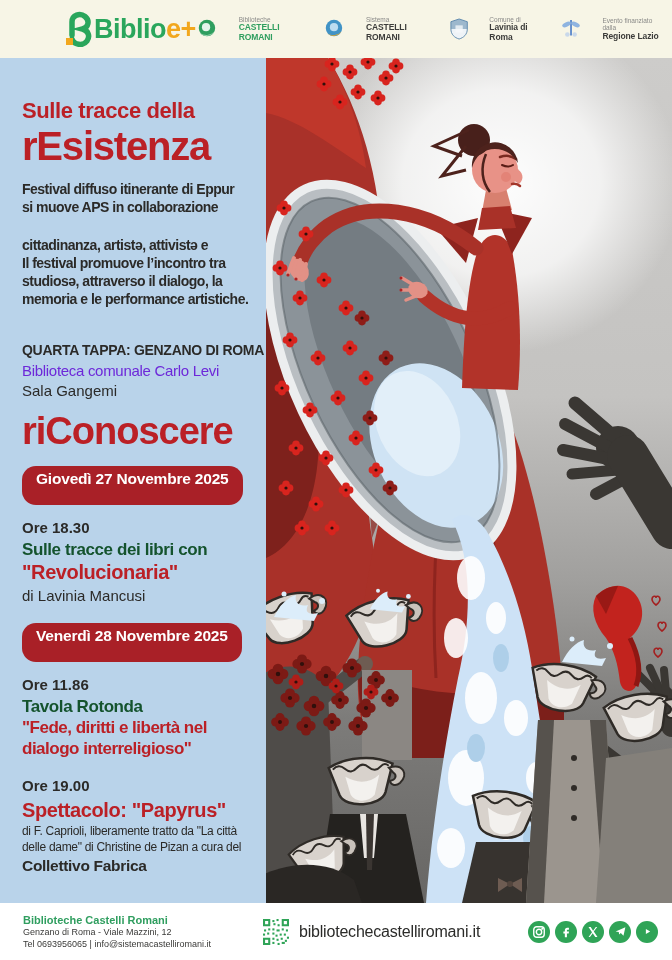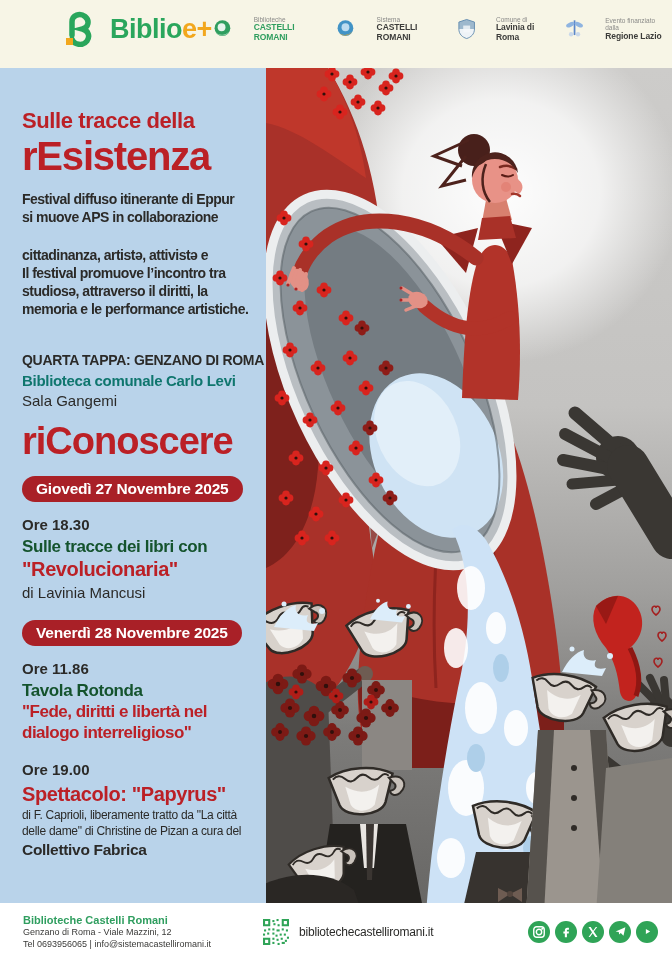--- a/index.html
+++ b/index.html
@@ -1,63 +1,63 @@
 <!DOCTYPE html>
 <html><head>
 <meta charset="utf-8">
 <style>
   html,body{margin:0;padding:0;background:#555;}
   .poster{position:relative;width:672px;height:960px;margin:0 auto;background:#f7f5e6;
           font-family:"Liberation Sans",sans-serif;overflow:hidden;}
   
   .hdr{position:absolute;top:0;left:0;width:672px;height:58px;background:#f7f5e6;
        display:flex;align-items:center;justify-content:space-between;box-sizing:border-box;padding:0 10px 0 64px;}
-  .biblioe{display:flex;align-items:center;gap:16px;}
+  .biblioe{display:flex;align-items:center;gap:0;}
   .biblioe .wordmark{font-size:27px;font-weight:800;letter-spacing:-0.5px;}
   .lg-green{color:#2aa65c;} .lg-orange{color:#f2a71d;}
   .partners{display:flex;align-items:center;gap:14px;}
   .plogo{display:flex;align-items:center;gap:21px;}
   .pl-txt{display:flex;flex-direction:column;line-height:1.15;}
   .pl-small{font-size:6.5px;color:#8a8a88;}
   .pl-name{font-size:8.5px;font-weight:700;color:#3c3c3a;letter-spacing:-0.1px;}
   .pl-name.green{color:#2f9e5f;}
   
-  .main{position:absolute;top:68px;left:0;display:flex;}
+  .main{position:absolute;top:58px;left:0;display:flex;}
   .panel{width:266px;height:845px;background:#b9d3ea;box-sizing:border-box;
          padding:40px 8px 0 22px;color:#2b2a28;}
   .nw{white-space:nowrap;}
   .kicker{font-size:22px;font-weight:800;color:#bb2026;letter-spacing:-0.4px;margin-bottom:2px;}
   .title{font-size:40px;font-weight:800;color:#bb2026;letter-spacing:-1.2px;line-height:1;margin-bottom:14px;}
   .intro{font-size:14px;font-weight:700;letter-spacing:-0.5px;line-height:18px;margin-bottom:20px;}
   .desc{font-size:14px;font-weight:700;letter-spacing:-0.5px;line-height:18px;margin-bottom:34px;}
   .stage{font-size:14px;font-weight:800;letter-spacing:-0.3px;line-height:17px;margin-bottom:3px;}
-  .venue{font-size:15px;font-weight:700;color:#0f766e;letter-spacing:-0.3px;line-height:18px;margin-bottom:2px;}
+  .venue{font-size:15px;font-weight:400;color:#6d28d9;letter-spacing:-0.3px;line-height:18px;margin-bottom:2px;}
   .room{font-size:15px;font-weight:400;line-height:18px;margin-bottom:12px;}
   .sect{font-size:38px;font-weight:800;color:#bb2026;letter-spacing:-1px;line-height:1;margin-bottom:16px;}
   .badge{display:inline-block;background:#a92027;color:#fff;font-size:15.5px;font-weight:700;
-         letter-spacing:-0.2px;line-height:26px;height:26px;border-radius:14px;padding:0 14px;margin-bottom:14px;}
+         letter-spacing:-0.2px;line-height:26px;height:39px;border-radius:14px;padding:0 14px;margin-bottom:14px;}
   .time{font-size:15px;font-weight:800;line-height:18px;margin-bottom:3px;}
   .et17{font-size:17px;font-weight:800;color:#14532d;letter-spacing:-0.4px;line-height:20px;}
   .et20{font-size:20px;font-weight:800;color:#bb2026;letter-spacing:-0.4px;line-height:24px;}
   .etgrp{margin-bottom:3px;}
   .byline{font-size:15px;line-height:18px;margin-bottom:18px;}
   .byline b{font-weight:400;text-align:right;}
   .fede{margin-bottom:18px;}
   .et17b{font-size:17px;font-weight:800;color:#bb2026;letter-spacing:-0.5px;line-height:21px;}
   .spett{margin-bottom:2px;}
   .note{font-size:12px;letter-spacing:-0.3px;line-height:15.5px;}
   .noteb{font-size:15.5px;font-weight:800;letter-spacing:-0.3px;line-height:19px;margin-top:1px;}
   .art{width:406px;height:845px;display:block;}
   
   .ftr{position:absolute;left:0;bottom:0;width:672px;height:57px;background:#ffffff;
        display:flex;align-items:center;box-sizing:border-box;padding:0 14px 0 23px;}
   .f-left{display:flex;flex-direction:column;line-height:1.3;width:240px;}
   .f-org{font-size:11px;font-weight:700;color:#2f9e5f;}
   .f-addr,.f-tel{font-size:9px;color:#3a3a38;}
-  .f-site{font-size:12px;color:#2b2b29;margin-left:10px;letter-spacing:-0.2px;width:215px;}
+  .f-site{font-size:16px;color:#2b2b29;margin-left:10px;letter-spacing:-0.2px;width:215px;}
   .f-social{display:flex;gap:5px;margin-left:auto;}
   .sicon{width:22px;height:22px;border-radius:50%;background:#2fa457;display:flex;
          align-items:center;justify-content:center;}
 </style>
 </head>
 <body>
 
 <div class="poster">
 
   <div class="hdr">
@@ -123,21 +123,21 @@
     <div class="panel">
       <div class="kicker nw">Sulle tracce della</div>
       <div class="title nw">rEsistenza</div>
       <div class="intro">
         <div class="nw">Festival diffuso itinerante di Eppur</div>
         <div class="nw">si muove APS in collaborazione</div>
       </div>
       <div class="desc">
         <div class="nw">cittadinanza, artistə, attivistə e</div>
         <div class="nw">Il festival promuove l’incontro tra</div>
-        <div class="nw">studiosə, attraverso il diritti, la</div>
+        <div class="nw">studiosə, attraverso il dialogo, la</div>
         <div class="nw">memoria e le performance artistiche.</div>
       </div>
       <div class="stage nw">QUARTA TAPPA: GENZANO DI ROMA</div>
       <div class="venue nw">Biblioteca comunale Carlo Levi</div>
       <div class="room nw">Sala Gangemi</div>
       <div class="sect nw">riConoscere</div>
 
       <div class="badge nw">Giovedì 27 Novembre 2025</div>
       <div class="time nw">Ore 18.30</div>
       <div class="etgrp">

